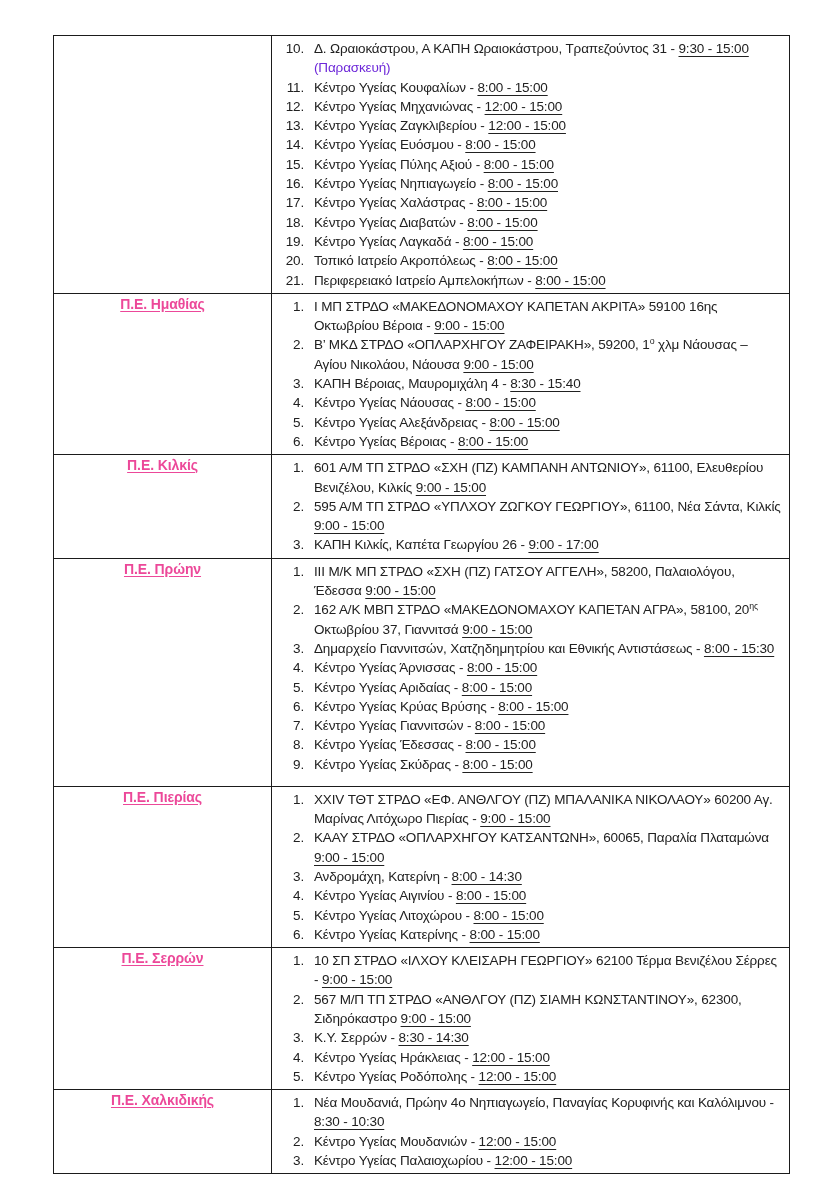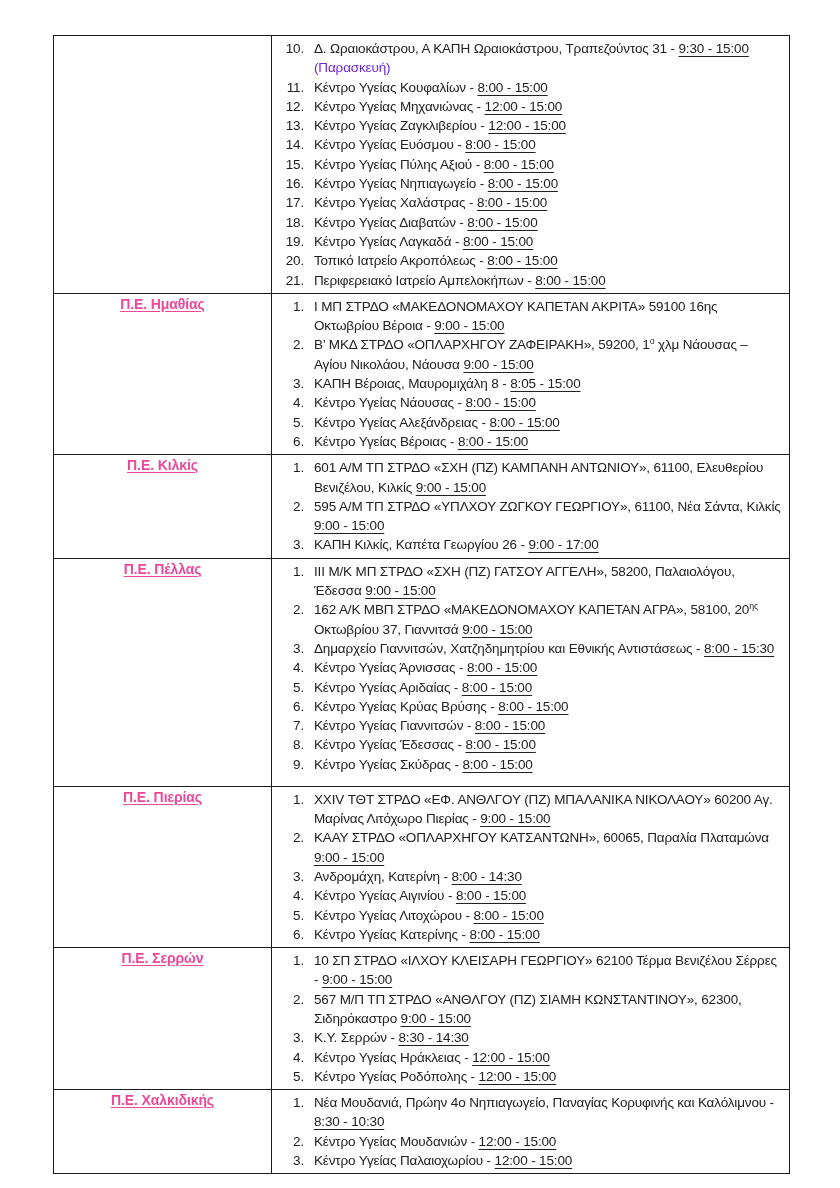--- a/index.html
+++ b/index.html
@@ -138,21 +138,21 @@
             <div class="item">
               <span class="num">1.</span>
               <span class="txt"><span class="">Ι ΜΠ ΣΤΡΔΟ «ΜΑΚΕΔΟΝΟΜΑΧΟΥ ΚΑΠΕΤΑΝ ΑΚΡΙΤΑ» 59100 16ης Οκτωβρίου Βέροια - </span><span class="u ">9:00 - 15:00</span></span>
             </div>
             <div class="item">
               <span class="num">2.</span>
               <span class="txt"><span class="">Β’ ΜΚΔ ΣΤΡΔΟ «ΟΠΛΑΡΧΗΓΟΥ ΖΑΦΕΙΡΑΚΗ», 59200, 1</span><sup class="">ο</sup><span class=""> χλμ Νάουσας – Αγίου Νικολάου, Νάουσα </span><span class="u ">9:00 - 15:00</span></span>
             </div>
             <div class="item">
               <span class="num">3.</span>
-              <span class="txt"><span class="">ΚΑΠΗ Βέροιας, Μαυρομιχάλη 8 - </span><span class="u ">8:05 - 15:00</span></span>
+              <span class="txt"><span class="">ΚΑΠΗ Βέροιας, Μαυρομιχάλη 4 - </span><span class="u ">8:30 - 15:40</span></span>
             </div>
             <div class="item">
               <span class="num">4.</span>
               <span class="txt"><span class="">Κέντρο Υγείας Νάουσας - </span><span class="u ">8:00 - 15:00</span></span>
             </div>
             <div class="item">
               <span class="num">5.</span>
               <span class="txt"><span class="">Κέντρο Υγείας Αλεξάνδρειας - </span><span class="u ">8:00 - 15:00</span></span>
             </div>
             <div class="item">
@@ -172,21 +172,21 @@
               <span class="num">2.</span>
               <span class="txt"><span class="">595 Α/Μ ΤΠ ΣΤΡΔΟ «ΥΠΛΧΟΥ ΖΩΓΚΟΥ ΓΕΩΡΓΙΟΥ», 61100, Νέα Σάντα, Κιλκίς </span><span class="u ">9:00 - 15:00</span></span>
             </div>
             <div class="item">
               <span class="num">3.</span>
               <span class="txt"><span class="">ΚΑΠΗ Κιλκίς, Καπέτα Γεωργίου 26 - </span><span class="u ">9:00 - 17:00</span></span>
             </div>
           </td>
         </tr>
         <tr>
-          <td class="region-cell"><span class="region-label">Π.Ε. Πέλλας</span></td>
+          <td class="region-cell"><span class="region-label">Π.Ε. Πρώην</span></td>
           <td class="items-cell">
             <div class="item">
               <span class="num">1.</span>
               <span class="txt"><span class="">ΙΙΙ Μ/Κ ΜΠ ΣΤΡΔΟ «ΣΧΗ (ΠΖ) ΓΑΤΣΟΥ ΑΓΓΕΛΗ», 58200, Παλαιολόγου, Έδεσσα </span><span class="u ">9:00 - 15:00</span></span>
             </div>
             <div class="item">
               <span class="num">2.</span>
               <span class="txt"><span class="">162 Α/Κ ΜΒΠ ΣΤΡΔΟ «ΜΑΚΕΔΟΝΟΜΑΧΟΥ ΚΑΠΕΤΑΝ ΑΓΡΑ», 58100, 20</span><sup class="">ης</sup><span class=""> Οκτωβρίου 37, Γιαννιτσά </span><span class="u ">9:00 - 15:00</span></span>
             </div>
             <div class="item">

